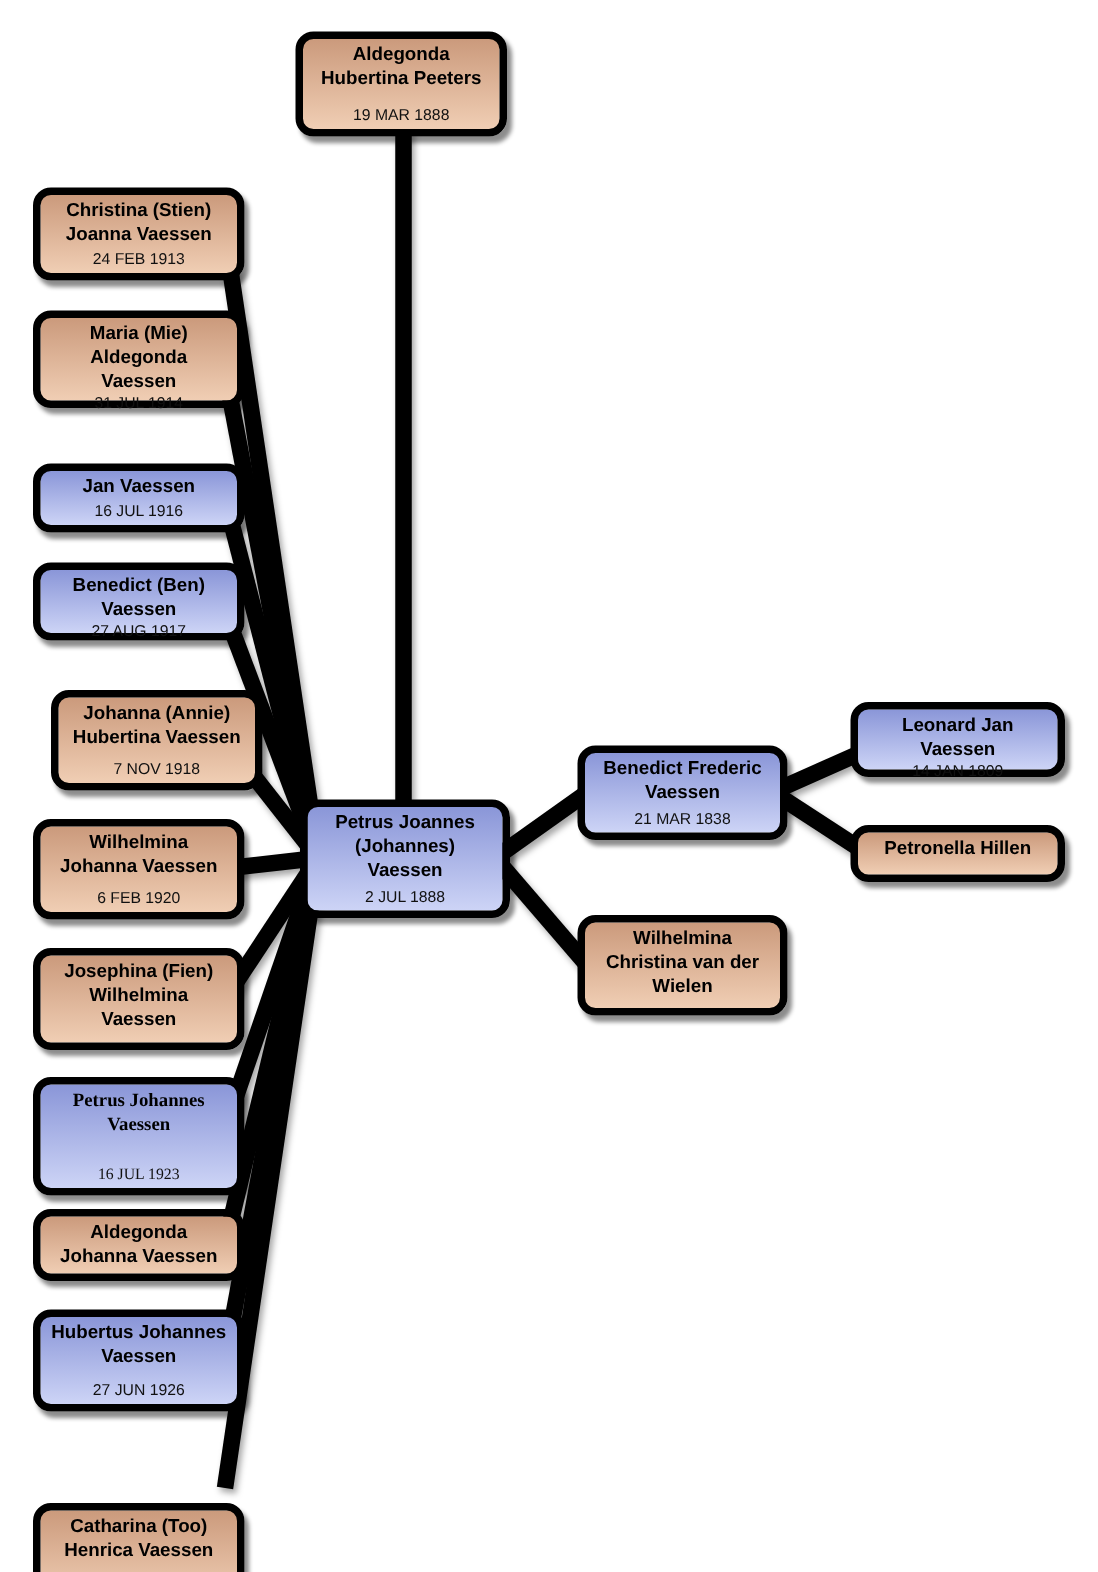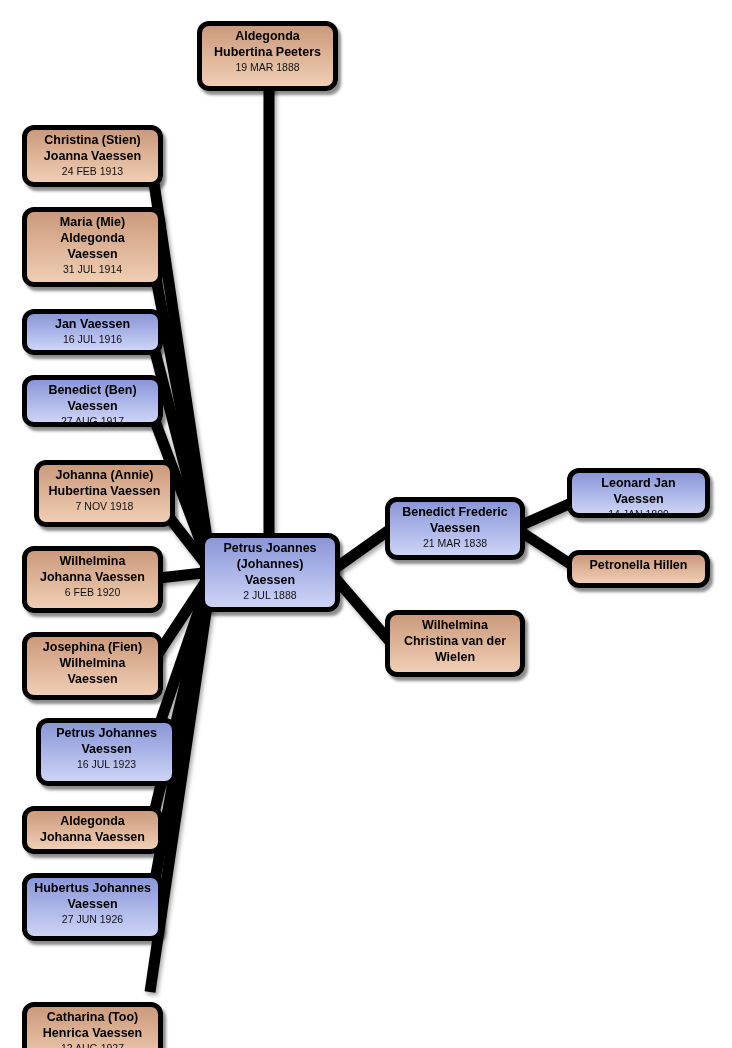--- a/index.html
+++ b/index.html
@@ -7,42 +7,42 @@
     position:relative; width:732px; height:1048px; overflow:hidden;
     font-family:"Liberation Sans", sans-serif;
   }
   svg.connectors {
     position:absolute; left:0; top:0; z-index:0;
     filter: drop-shadow(2px 3px 2px rgba(0,0,0,0.35));
   }
   .box {
     position:absolute; box-sizing:border-box; z-index:1;
     border:5px solid #000; border-radius:12px;
-    display:flex; flex-direction:column; justify-content:flex-start; align-items:center;
+    display:flex; flex-direction:column; justify-content:space-between; align-items:center;
     text-align:center; padding:2px 3px;
     box-shadow: 3px 4px 3px rgba(0,0,0,0.45);
   }
   .female { background: linear-gradient(180deg, var(--female_top) 0%, var(--female_bottom) 100%); }
   .male   { background: linear-gradient(180deg, var(--male_top) 0%,   var(--male_bottom) 100%); }
   .pname {
     font-weight:bold; font-size:12.5px; line-height:16px; color:#000;
     white-space:pre-line;
   }
   .pdate { font-size:10.5px; line-height:13px; color:#111; margin-top:1px; }
 
   
   #spouse   { left:197px; top:21px;  width:141px; height:70px; }
   #child0   { left:22px;  top:125px; width:141px; height:62px; }
-  #child1   { left:22px;  top:207px; width:141px; height:80px; }
+  #child1   { left:22px;  top:207px; width:141px; height:65px; }
   #child2   { left:22px;  top:309px; width:141px; height:46px; }
   #child3   { left:22px;  top:375px; width:141px; height:52px; }
   #child4   { left:34px;  top:460px; width:141px; height:67px; }
   #child5   { left:22px;  top:546px; width:141px; height:67px; }
   #child6   { left:22px;  top:632px; width:141px; height:68px; }
-  #child7   { left:36px;  top:718px; width:141px; height:68px; }
+  #child7   { left:22px;  top:718px; width:141px; height:79px;font-family:Liberation Serif, serif; }
   #child8   { left:22px;  top:806px; width:141px; height:48px; }
   #child9   { left:22px;  top:873px; width:141px; height:68px; }
   #child10  { left:22px;  top:958px; width:141px; height:68px;margin-top:44px; }
   #subject  { left:200px; top:533px; width:140px; height:79px; }
   #father   { left:385px; top:497px; width:140px; height:63px; }
   #mother   { left:385px; top:610px; width:140px; height:67px; }
   #gfather  { left:567px; top:468px; width:143px; height:50px; }
   #gmother  { left:567px; top:550px; width:143px; height:38px; }
 </style>
 </head>

